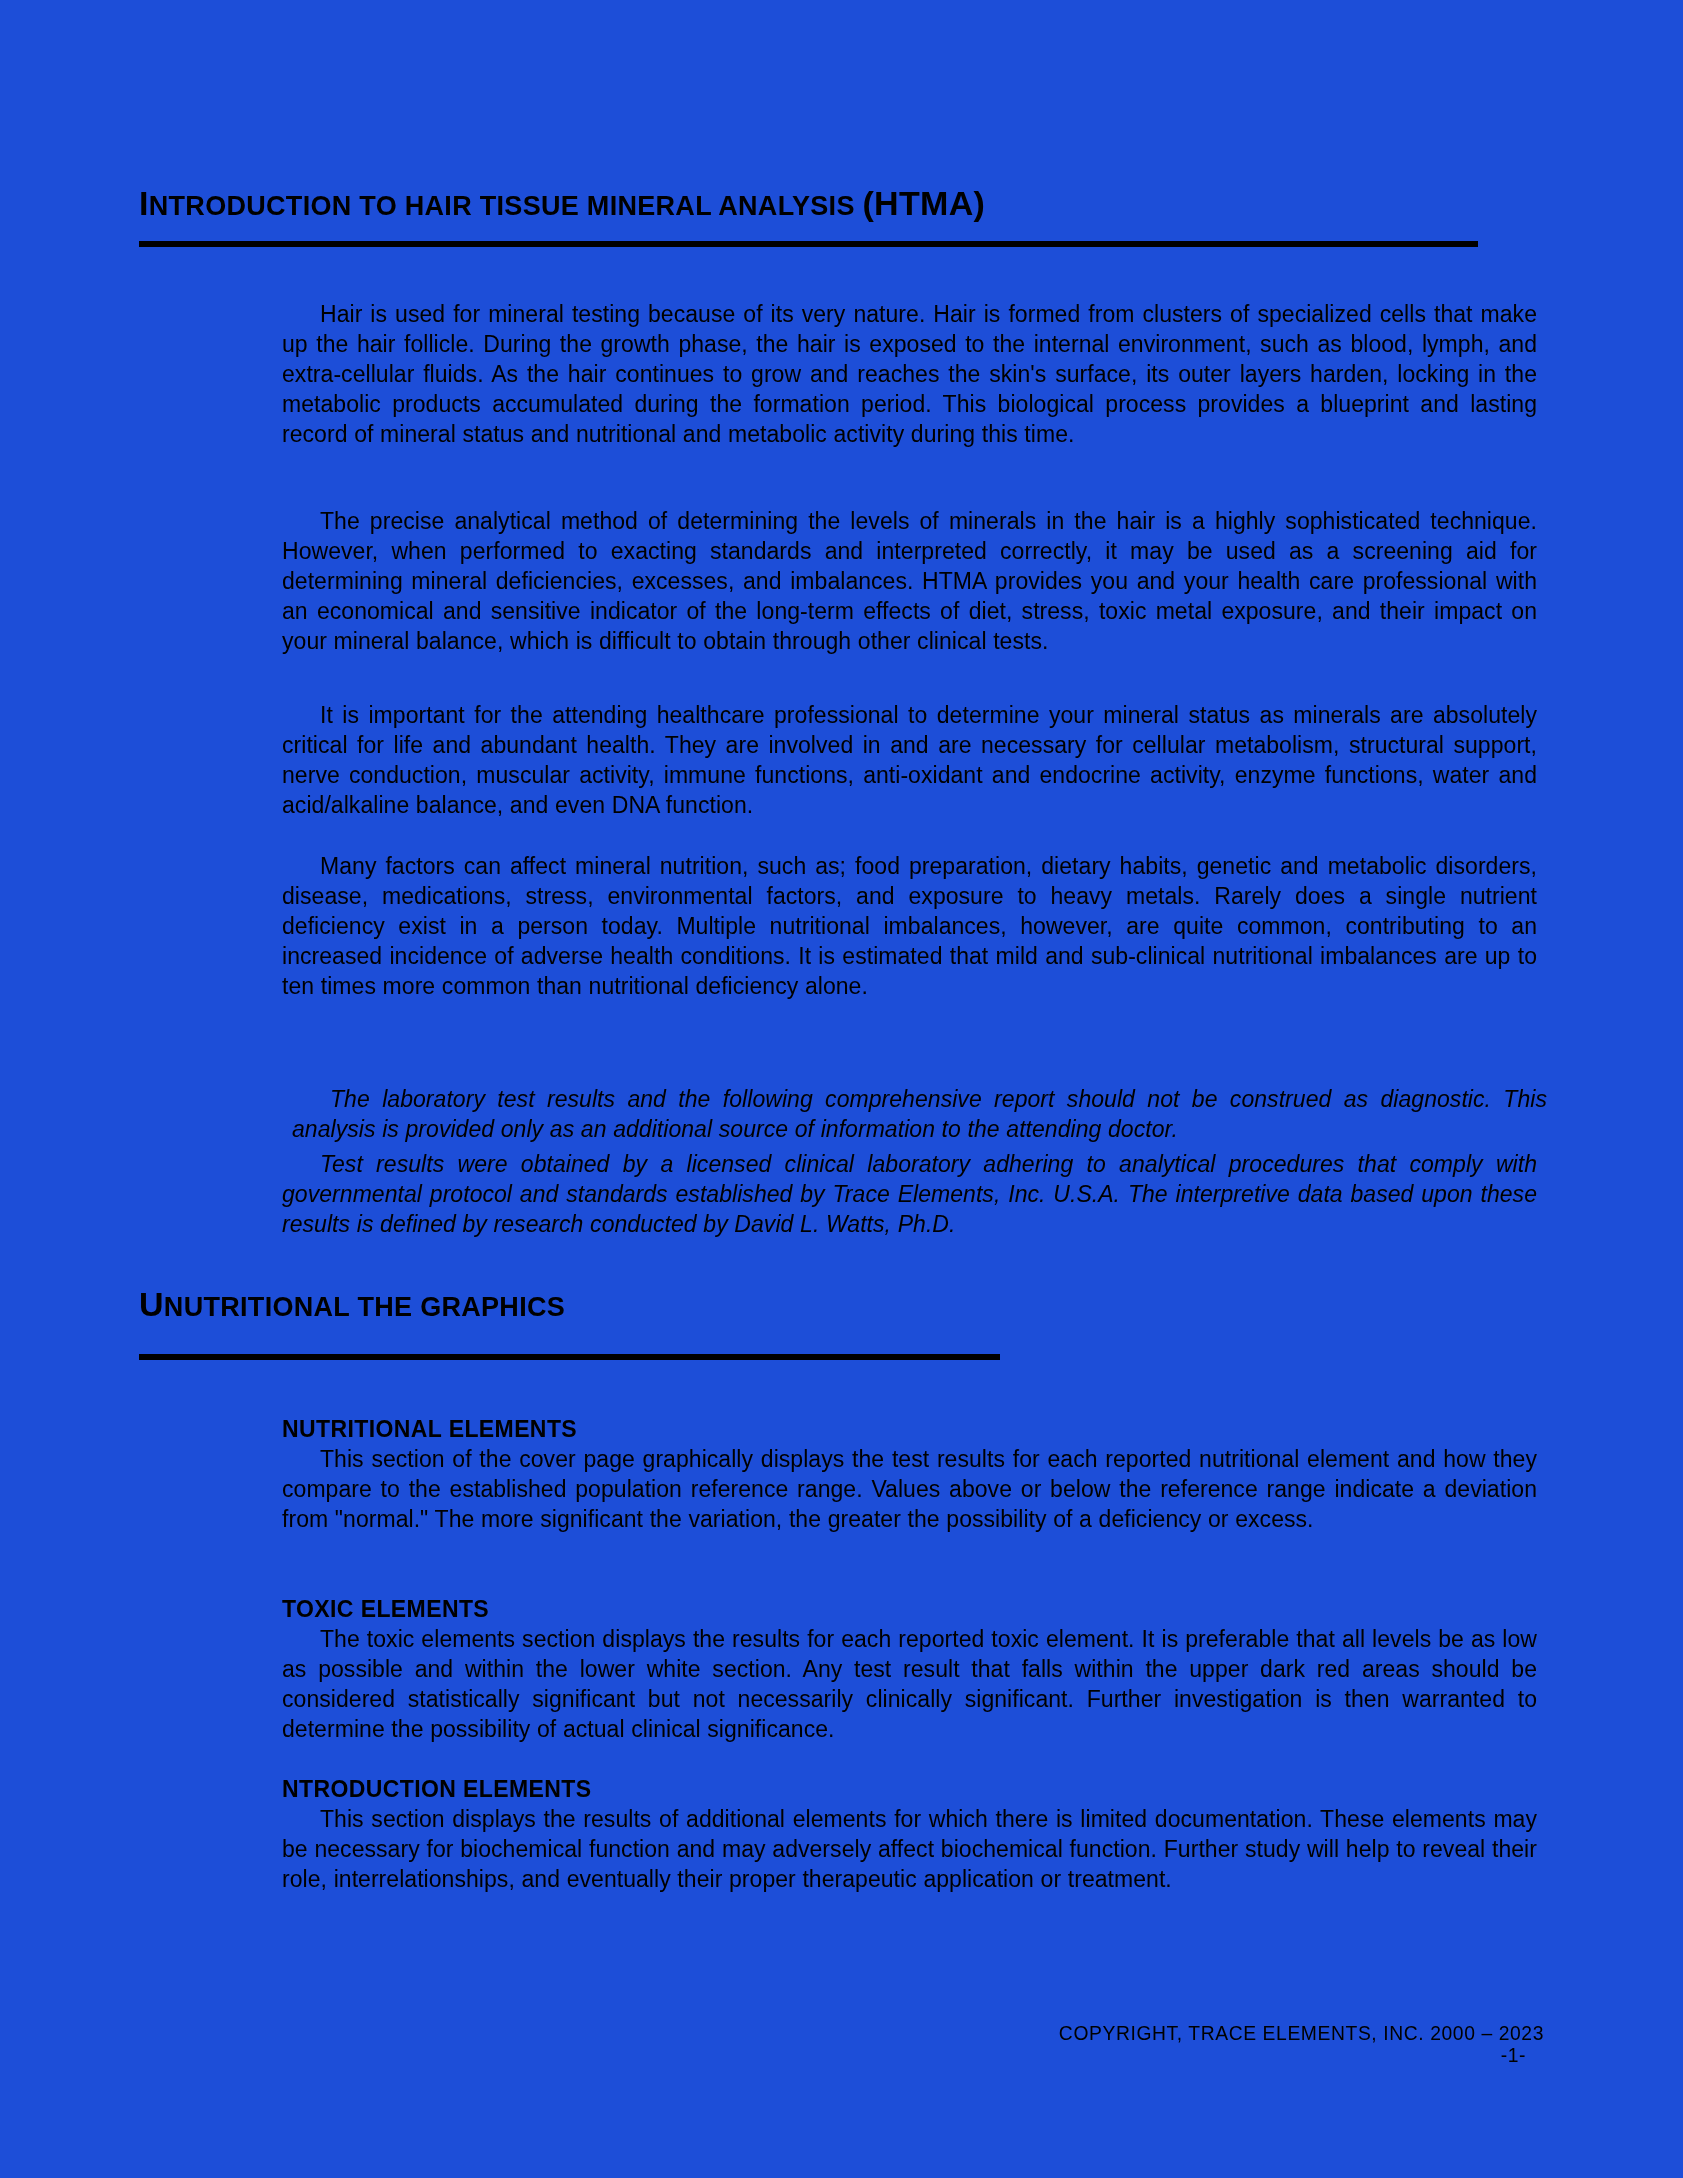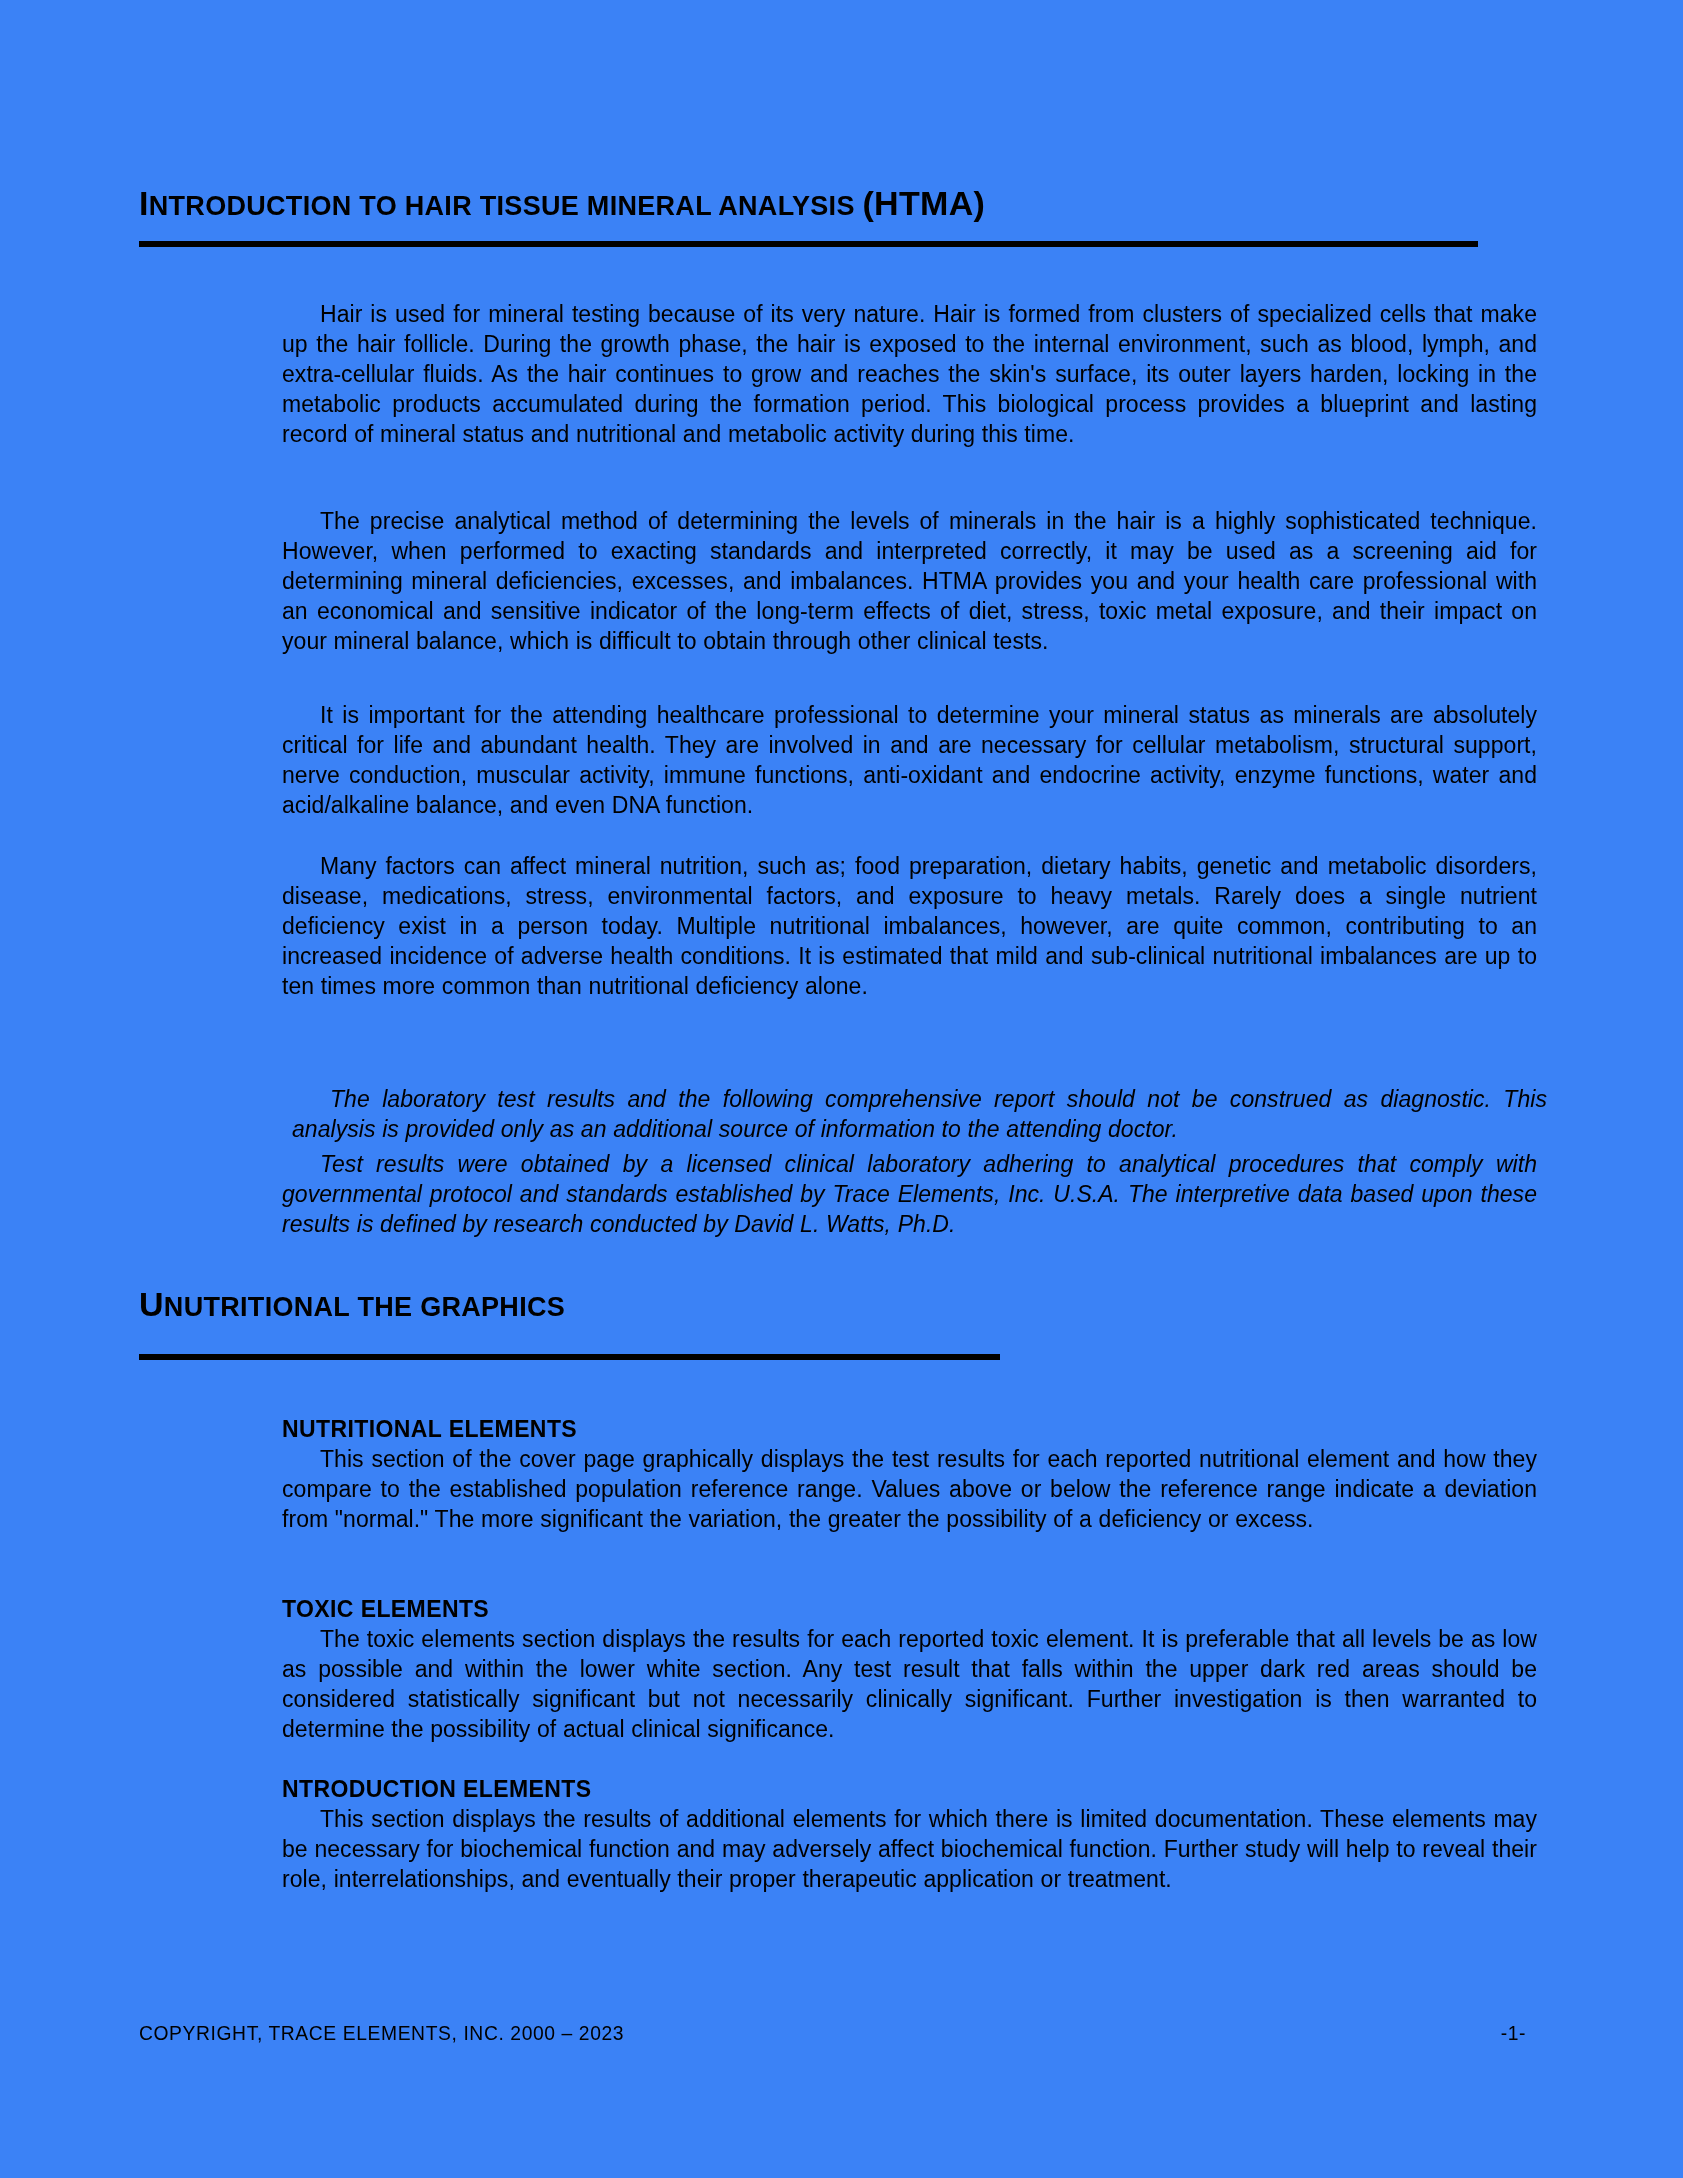--- a/index.html
+++ b/index.html
@@ -12,21 +12,21 @@
     height: 2178px;
     font-family: "Liberation Sans", sans-serif;
     color: #000000;
     -webkit-font-smoothing: none;
   }
 
   .page {
     position: relative;
     width: 1683px;
     height: 2178px;
-    background: #3b82f6;
+    background: #1d4ed8;
     box-sizing: border-box;
     padding: 0;
     overflow: hidden;
   }
 
   .content {
     position: absolute;
     left: 0;
     top: 0;
     width: 1683px;
@@ -96,20 +96,21 @@
   .footer {
     position: absolute;
     left: 139px;
     right: 139px;
     top: 2023px;
     display: flex;
     justify-content: space-between;
     align-items: flex-end;
     font-size: 19.3px;
     letter-spacing: 0.6px;
+    flex-direction: column;
   }
   .footer .copyright { white-space: pre; }
   .footer .pageno { white-space: pre; padding-right: 18px; }
 </style>
 </head>
 <body>
 
 <div class="page">
 
   <div class="content">

